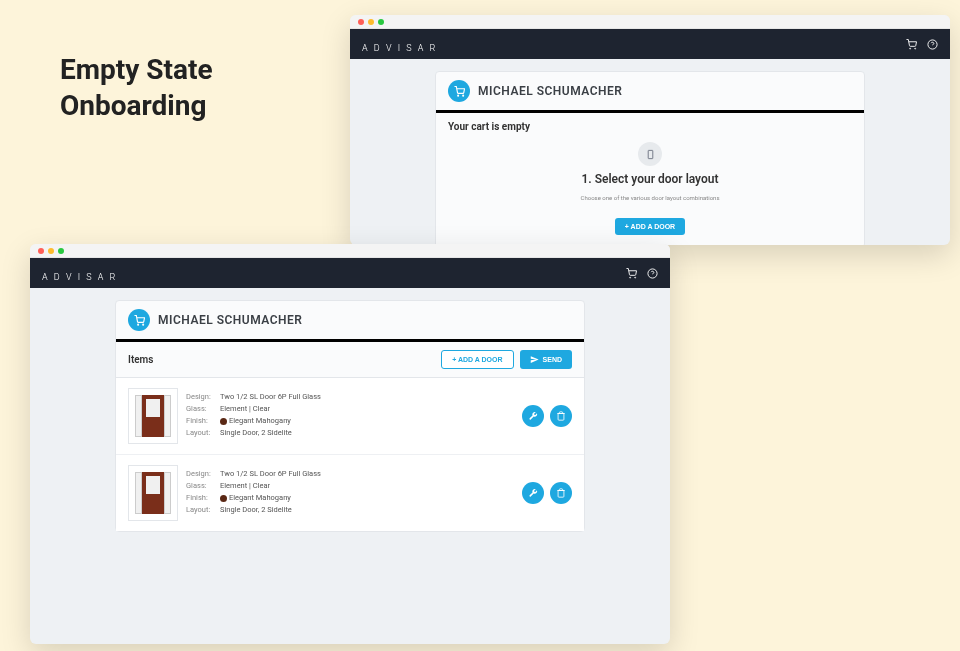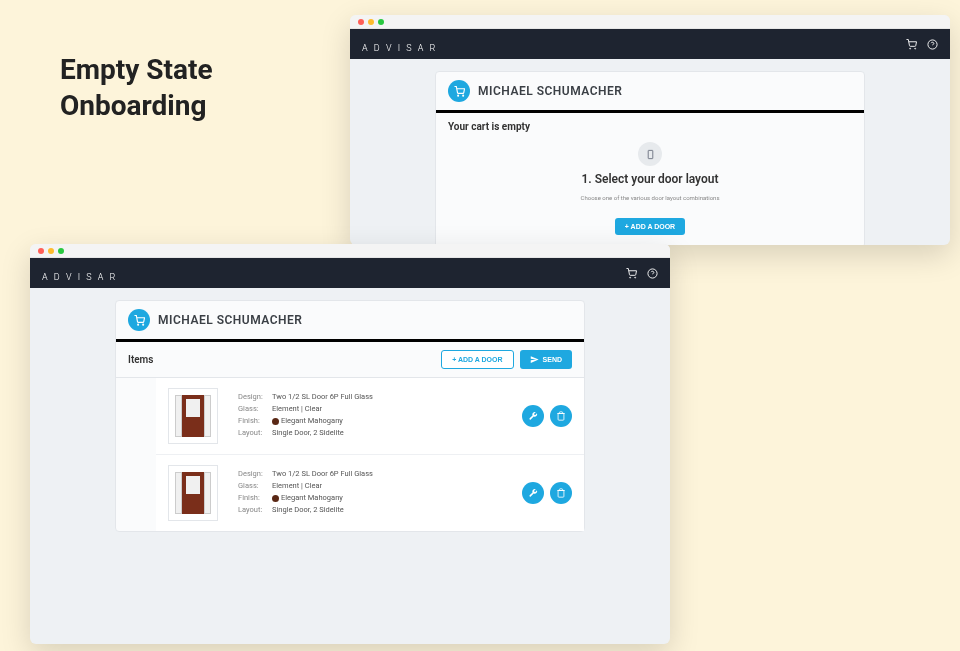--- a/index.html
+++ b/index.html
@@ -96,21 +96,21 @@
   .btn-outline {
     background: #fff; color: #1ea8e0; border: 1px solid #1ea8e0;
   }
   .items-header {
     display: flex; align-items: center; justify-content: space-between;
     padding: 8px 12px; border-bottom: 1px solid #e3e6ea; gap: 8px;
   }
   .items-title { font-size: 10px; font-weight: 600; color: #333; }
   .item-row {
     display: flex; align-items: center; padding: 10px 12px;
-    border-bottom: 1px solid #eef0f3; gap: 20px; background: #fff; margin-left: 40px;
+    border-bottom: 1px solid #eef0f3; gap: 8px; background: #fff;
   }
   .item-row:last-child { border-bottom: none; }
   .door-thumb {
     width: 50px; height: 56px; border: 1px solid #e3e6ea;
     display: flex; align-items: center; justify-content: center;
     background: #fff;
   }
   .door {
     width: 36px; height: 42px; background: #7a2e1a;
     position: relative; display: flex;

